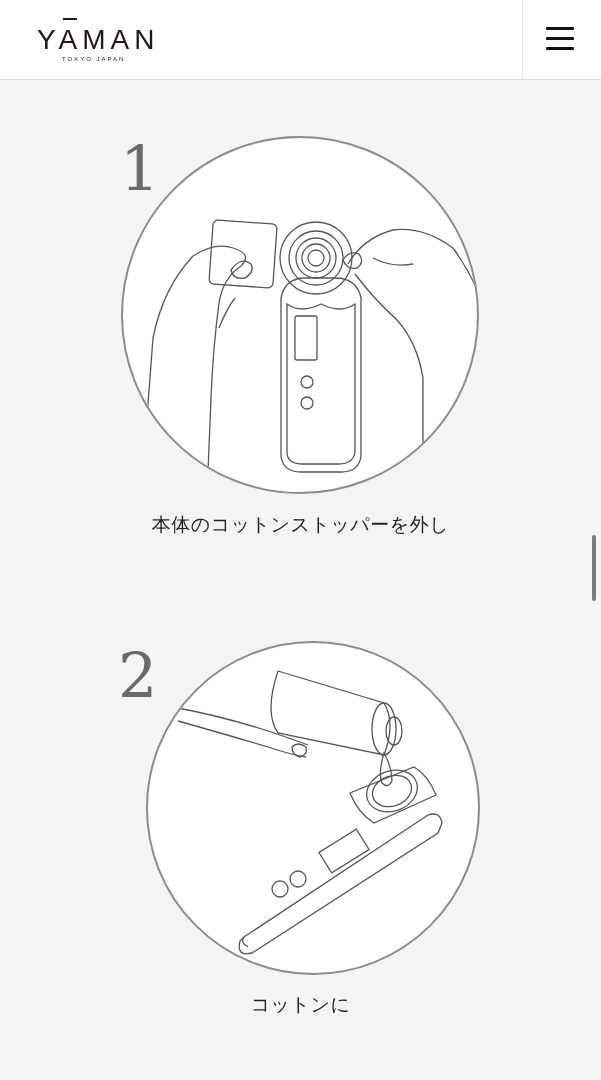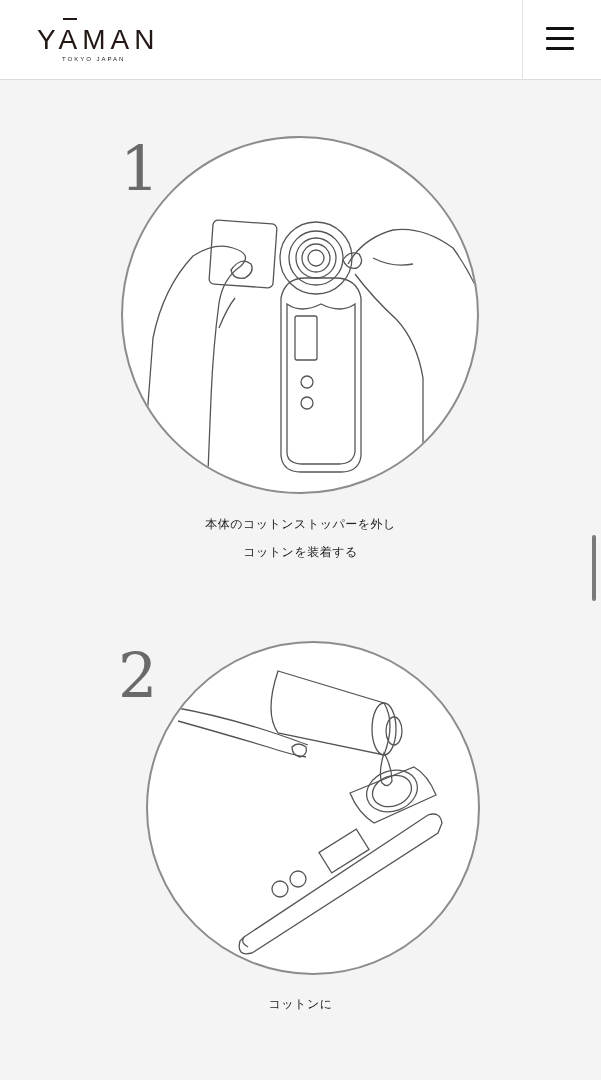--- a/index.html
+++ b/index.html
@@ -35,21 +35,21 @@
     position:absolute; font-family:"DejaVu Serif","Liberation Serif",serif;
     color:#6a6a6a; font-size:62px; line-height:1;
   }
   .circle {
     position:absolute; border-radius:50%; background:#fff;
     border:2px solid #8c8c8c; box-sizing:border-box; overflow:hidden;
   }
   .circle svg { position:absolute; left:0; top:0; }
   .caption {
     position:absolute; left:0; width:601px; text-align:center;
-    font-size:12px; line-height:28px; color:#222; letter-spacing:0.5px;
+    font-size:19px; line-height:28px; color:#222; letter-spacing:0.5px;
   }
   .scrollbar {
     position:absolute; left:592px; top:535px; width:4px; height:66px;
     background:#7a7a7a; border-radius:2px;
   }
 </style>
 </head>
 <body>
 
 <div class="header">
@@ -91,21 +91,20 @@
       <circle cx="193" cy="120" r="8"></circle>
 
       <path d="M225 126 Q240 100 270 92 Q300 88 330 110 Q346 132 358 160"></path>
       <path d="M220 122 Q226 112 236 116 Q242 124 234 130 Q224 132 220 122 Z"></path>
       <path d="M232 136 Q250 160 274 182 Q294 204 300 240 L300 330"></path>
       <path d="M250 120 Q270 130 290 126"></path>
     </svg>
   </div>
   <div class="caption" style="top:510px;">
     <div>本体のコットンストッパーを外し</div>
-    <div>コットンを装着する</div>
   </div>
 </div>
 
 <div class="step" style="top:0;">
   <div class="step-num" style="left:118px; top:645px;">2</div>
   <div class="circle" style="left:146px; top:641px; width:334px; height:334px;">
     <svg width="334" height="334" viewBox="0 0 334 334" fill="none" stroke="#555" stroke-width="1.3">
 
       <path d="M24 64 Q70 72 120 88 Q150 98 160 102"></path>
       <path d="M30 78 Q80 92 120 104 Q144 112 158 114"></path>

